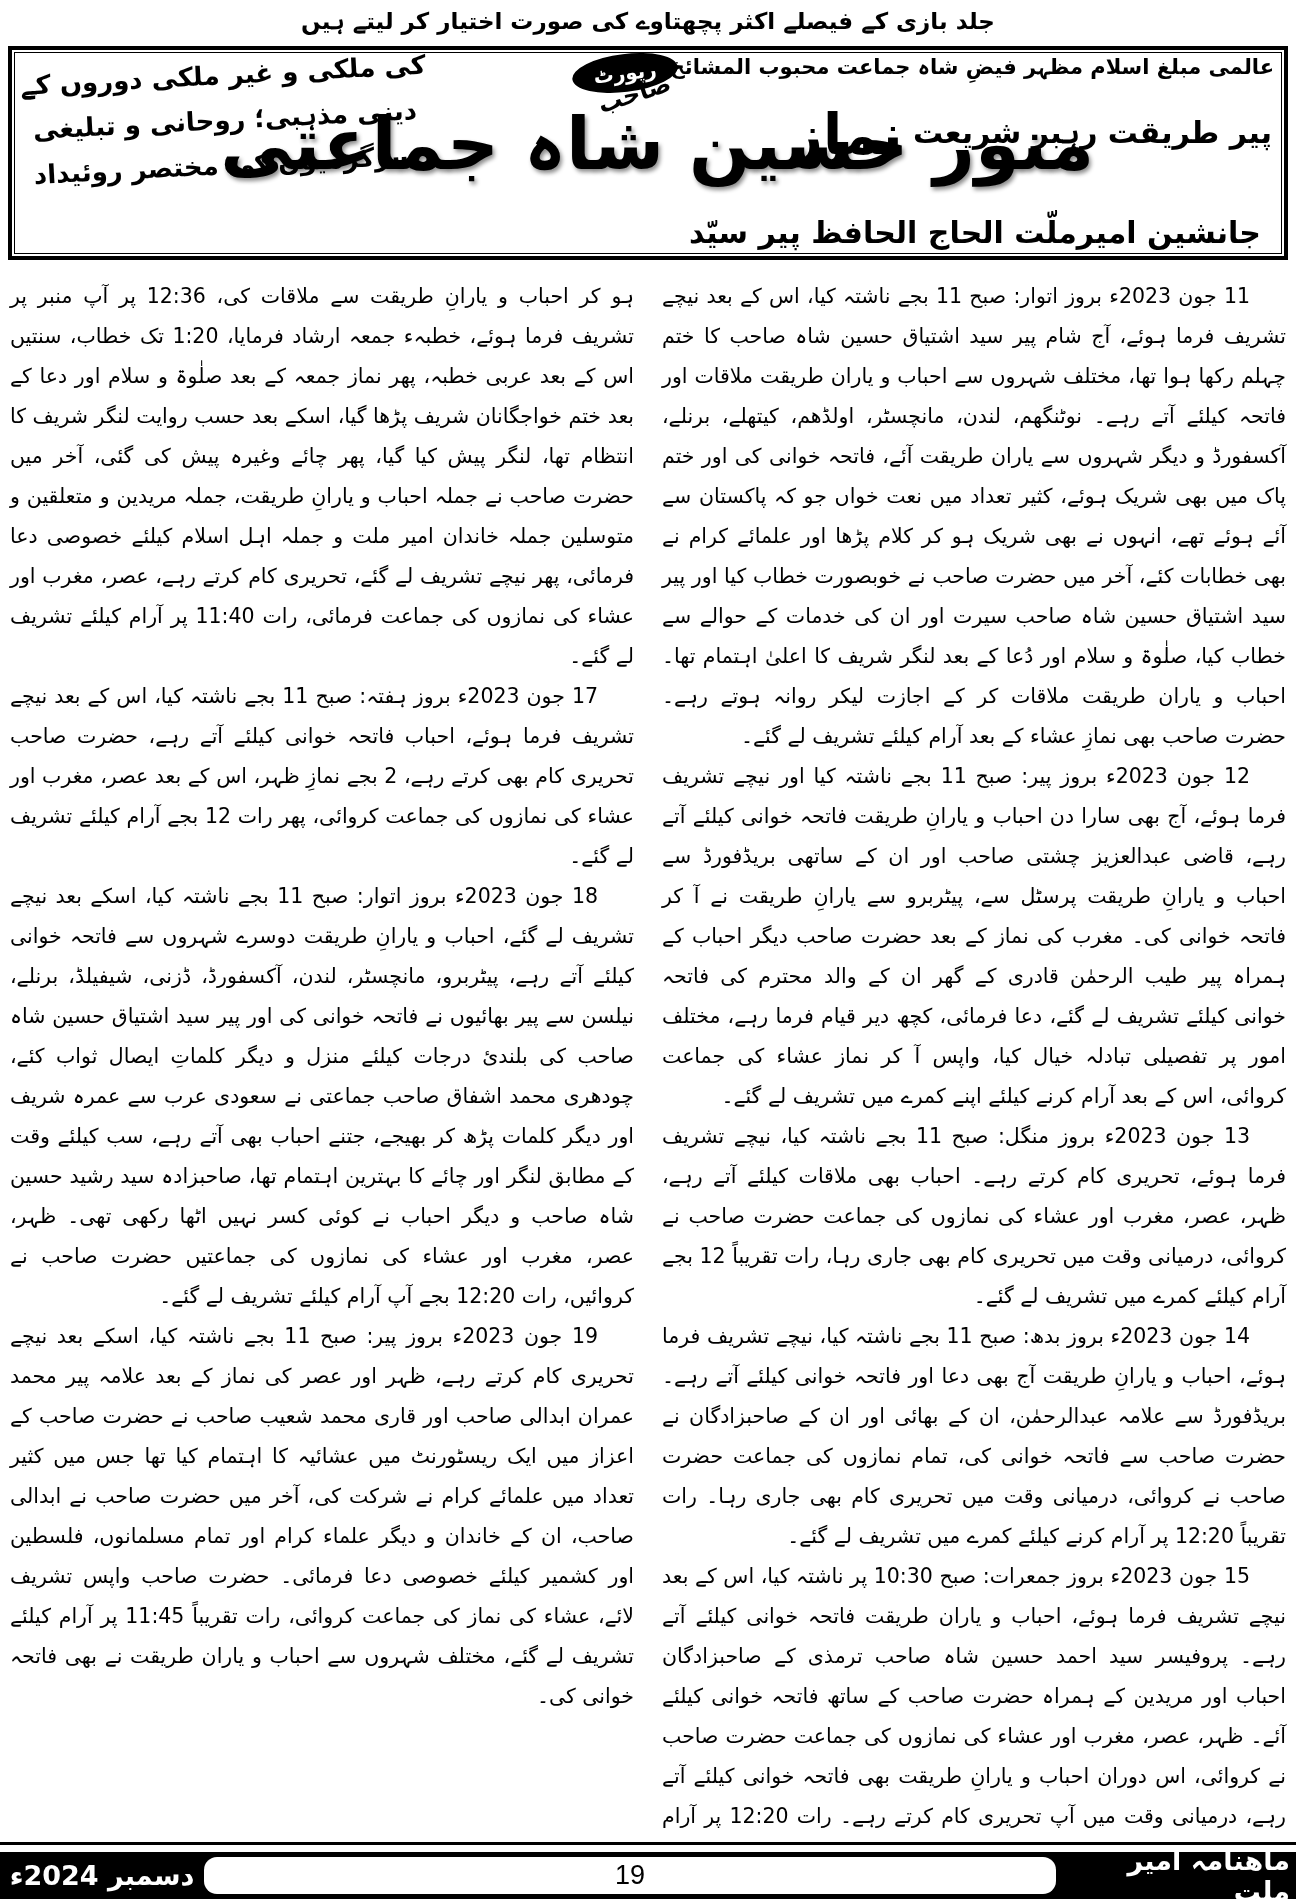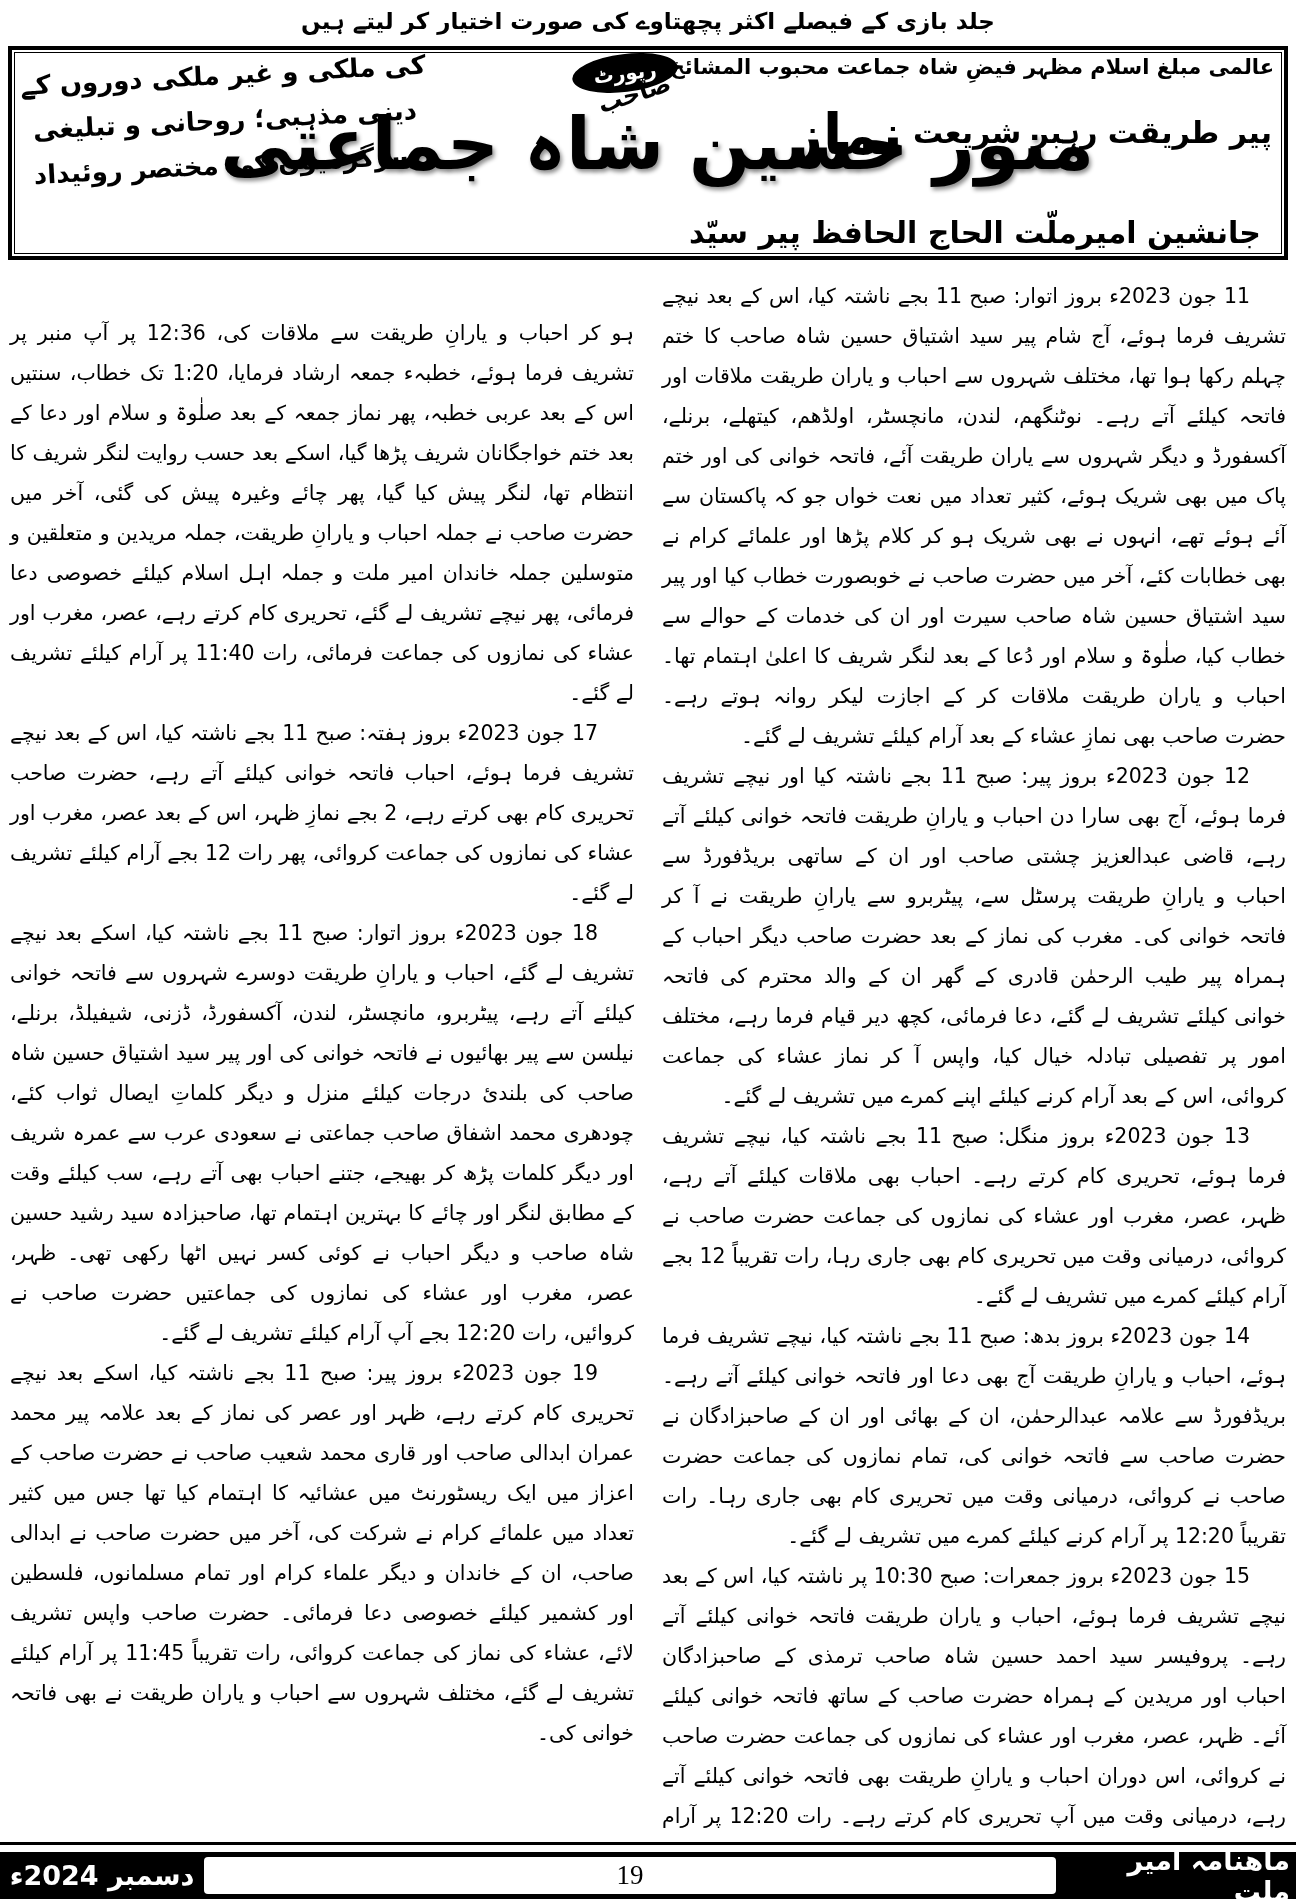--- a/index.html
+++ b/index.html
@@ -91,35 +91,35 @@
     height: 1552px;
     overflow: hidden;
   }
   .col {
     flex: 1 1 0;
     font-size: 20.5px;
     line-height: 40px;
     text-align: justify;
   }
   .col p { margin: 0; text-indent: 36px; }
-  .col.col-left p:first-child { text-indent: 0; margin-top: 37px; }
+  .col.col-left p:first-child { text-indent: 0; }
   
   .footer-rule {
     position: absolute; left: 0; right: 0; bottom: 54px;
     height: 3px; background: #000;
   }
   .footer-bar {
     position: absolute; left: 0; right: 0; bottom: 0;
     height: 47px; background: #000;
   }
   .footer-white {
     position: absolute; left: 204px; right: 240px; top: 5px; bottom: 5px;
-    background: #fff; border-radius: 4px;
+    background: #fff; border-radius: 13px;
     display: flex; align-items: center; justify-content: center;
-    font-family: Liberation Serif, serif;
+    font-family: Liberation Sans, sans-serif;
     font-size: 27px; color: #000;
   }
   .footer-date {
     position: absolute; left: 6px; top: 0; bottom: 0; width: 192px;
     display: flex; align-items: center; justify-content: center;
     color: #fff; font-size: 27px; font-weight: 700; direction: rtl;
   }
   .footer-title {
     position: absolute; right: 6px; top: 0; bottom: 0; width: 228px;
     display: flex; align-items: center; justify-content: center;

